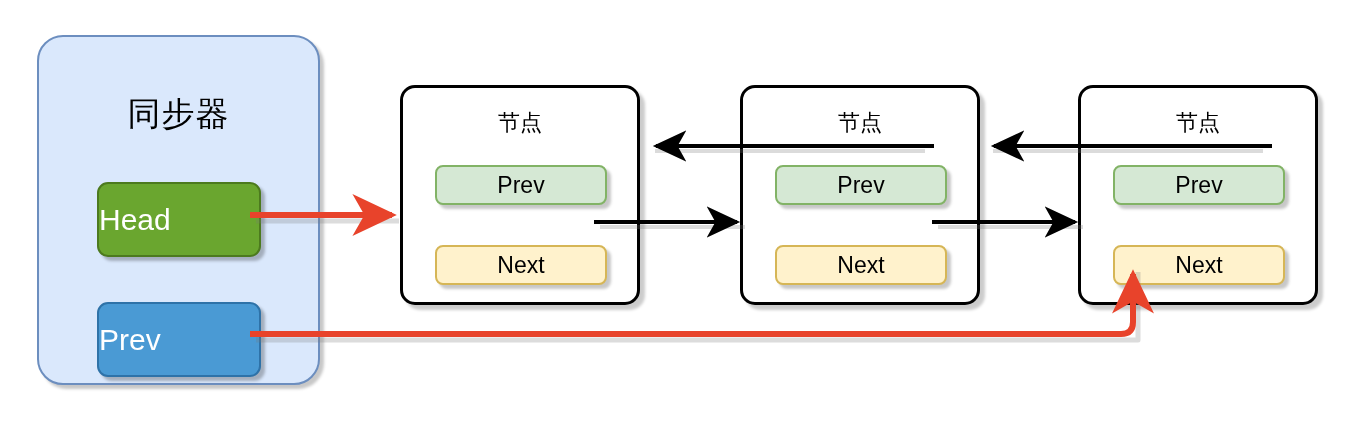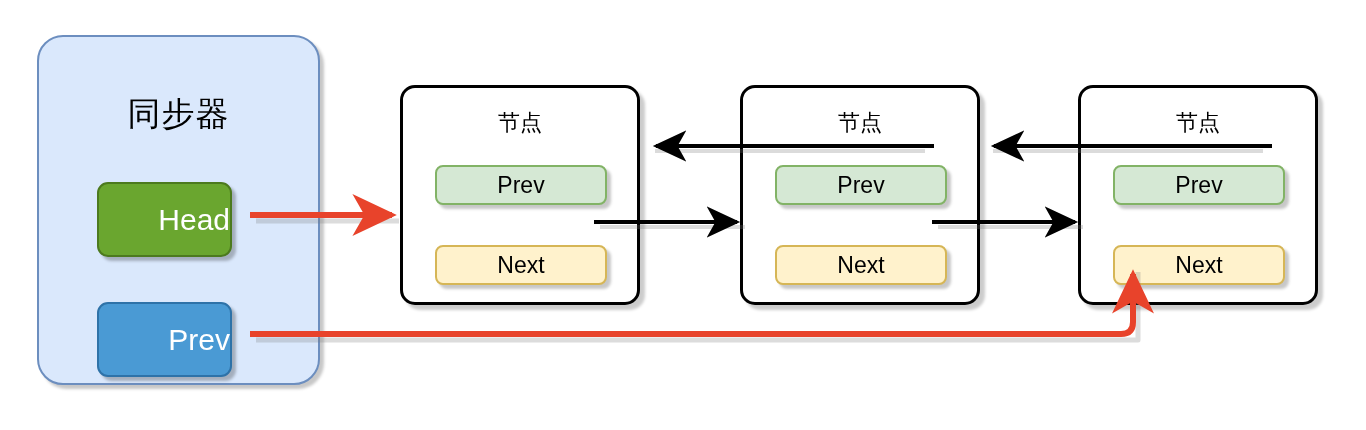--- a/index.html
+++ b/index.html
@@ -37,27 +37,27 @@
     width: 100%;
     text-align: center;
     font-size: 33px;
     color: #000000;
     letter-spacing: 1px;
   }
 
   .ptr-box {
     position: absolute;
     left: 58px;
-    width: 135px;
+    width: 164px;
     height: 75px;
     border-radius: 11px;
     box-sizing: border-box;
     display: flex;
     align-items: center;
-    justify-content: flex-end;
+    justify-content: flex-start;
     color: #ffffff;
     font-size: 30px;
     box-shadow: 4px 4px 3px rgba(0,0,0,0.25);
   }
   .ptr-head {
     top: 145px;
     background: #6AA62F;
     border: 2px solid #4C7A1E;
   }
   .ptr-tail {

